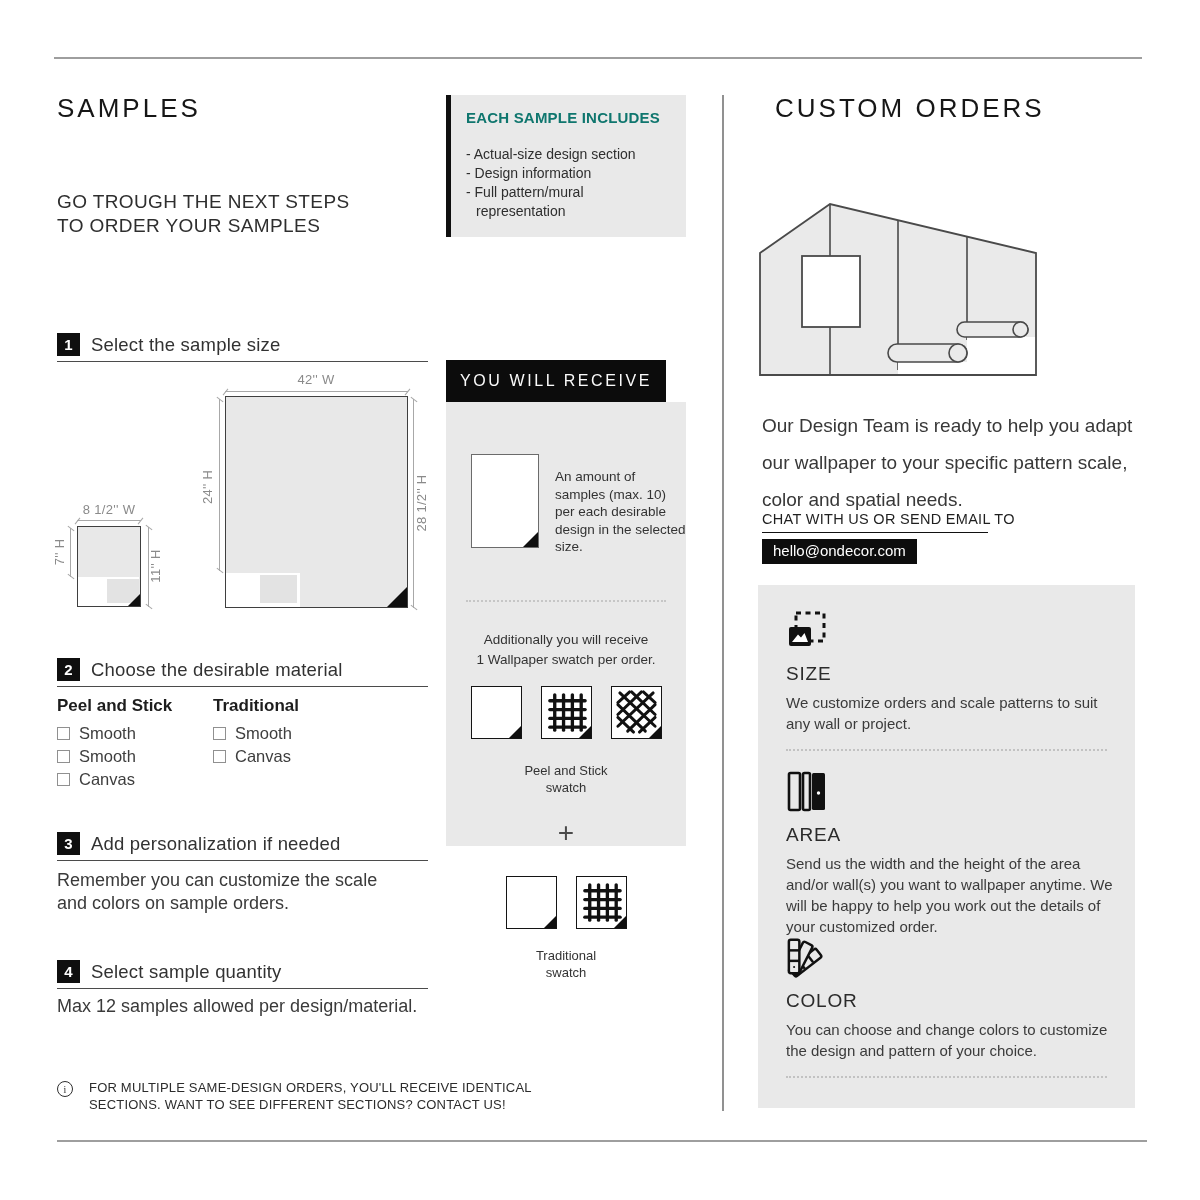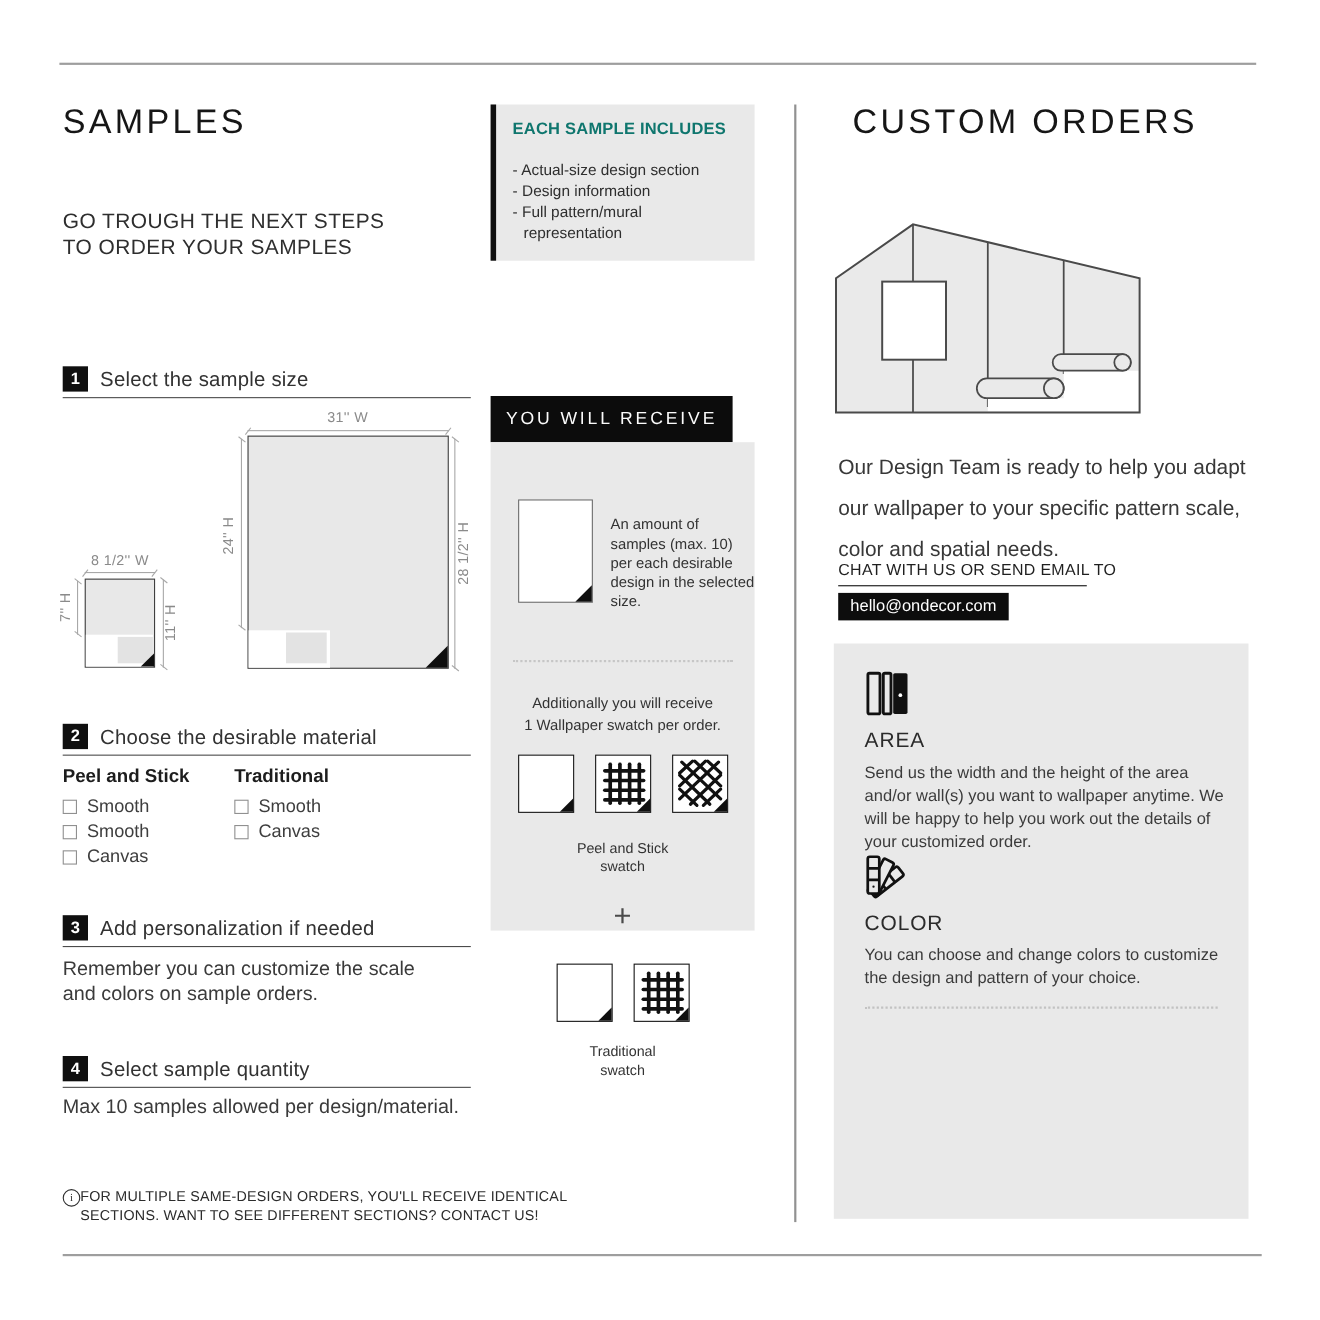--- a/index.html
+++ b/index.html
@@ -2,21 +2,21 @@
 <html><head>
 <meta charset="utf-8">
 <style>
   html,body{margin:0;padding:0;background:#fff;}
   #canvas{position:relative;width:1200px;height:1200px;background:#fff;overflow:hidden;
           font-family:"Liberation Sans",sans-serif;color:#3a3a3a;}
   .abs{position:absolute;}
   .h-rule{position:absolute;height:2px;background:#9e9e9e;}
   .v-div{position:absolute;left:722px;top:95px;width:2px;height:1016px;background:#919191;}
 
-  .big-title{position:absolute;font-size:31px;font-weight:400;color:#161616;letter-spacing:3px;white-space:nowrap;}
+  .big-title{position:absolute;font-size:26px;font-weight:400;color:#161616;letter-spacing:3px;white-space:nowrap;}
   .intro{position:absolute;font-size:19px;line-height:24px;letter-spacing:.4px;color:#2e2e2e;}
 
   
   .step-head{position:absolute;display:flex;align-items:center;gap:11px;width:371px;
              border-bottom:1.5px solid #4b4b4b;padding-bottom:5px;}
   .step-num{width:23px;height:23px;background:#0f0f0f;color:#fff;font-size:15px;font-weight:700;
             display:flex;align-items:center;justify-content:center;flex:none;}
   .step-label{font-size:18.5px;color:#323232;letter-spacing:.2px;white-space:nowrap;}
   .note{position:absolute;font-size:18px;color:#3a3a3a;line-height:23px;white-space:nowrap;}
 
@@ -38,21 +38,21 @@
              letter-spacing:.3px;white-space:nowrap;}
   .dim-label.rot{transform:translate(-50%,-50%) rotate(-90deg);}
 
   
   .mat-col{position:absolute;width:152px;}
   .mat-title{font-size:17px;font-weight:700;color:#1d1d1d;margin-bottom:8px;}
   .opt{display:flex;align-items:center;margin-bottom:5px;font-size:16.5px;color:#3e3e3e;line-height:18px;}
   .cb{width:11px;height:11px;border:1.5px solid #909090;margin-right:9px;flex:none;background:#fff;}
 
   
-  .footnote{position:absolute;display:flex;gap:0;}
+  .footnote{position:absolute;display:flex;gap:16px;}
   .info-ic{width:14px;height:14px;border:1.3px solid #2f2f2f;border-radius:50%;color:#2f2f2f;flex:none;
            display:flex;align-items:center;justify-content:center;font-size:10px;margin-top:2px;}
   .info-ic::before{content:"i";font-family:"Liberation Serif",serif;}
   .fn-text{font-size:13px;line-height:17px;color:#2c2c2c;letter-spacing:.2px;white-space:nowrap;}
 
   
   .esi-box{position:absolute;left:446px;top:95px;width:240px;background:#e9e9e9;
            border-left:5px solid #0f0f0f;padding:14px 12px 16px 15px;box-sizing:border-box;}
   .esi-title{font-size:15px;font-weight:700;color:#0f766e;letter-spacing:.2px;margin-bottom:19px;}
   .esi-item{font-size:14px;color:#2e2e2e;line-height:19px;padding-left:10px;text-indent:-10px;}
@@ -109,21 +109,21 @@
 
   <div class="sample-rect" style="left:225px;top:396px;width:183px;height:212px;">
     <div class="sample-white" style="width:74px;height:34px;">
       <div class="sample-inner" style="left:34px;top:2px;width:37px;height:28px;"></div>
     </div>
     <span class="fold fold-lg"></span>
   </div>
   <div class="dim-h" style="left:225px;top:391px;width:183px;"></div>
   <div class="dim-v" style="left:219px;top:399px;height:172px;"></div>
   <div class="dim-v" style="left:413px;top:399px;height:209px;"></div>
-  <span class="dim-label" style="left:316px;top:379px;">31'' W</span>
+  <span class="dim-label" style="left:316px;top:379px;">42'' W</span>
   <span class="dim-label rot" style="left:207px;top:487px;">24'' H</span>
   <span class="dim-label rot" style="left:421px;top:503px;">28 1/2'' H</span>
 
   <div class="sample-rect" style="left:77px;top:526px;width:64px;height:81px;">
     <div class="sample-white" style="width:61px;height:29px;">
       <div class="sample-inner" style="left:29px;top:2px;width:32px;height:24px;"></div>
     </div>
     <span class="fold fold-sm"></span>
   </div>
   <div class="dim-h" style="left:77px;top:520px;width:64px;"></div>
@@ -170,21 +170,21 @@
   </div>
   <div class="note" style="left:57px;top:869px;">
     <div>Remember you can customize the scale</div>
     <div>and colors on sample orders.</div>
   </div>
 
   <div class="step-head" style="left:57px;top:960px;">
     <span class="step-num">4</span>
     <span class="step-label">Select sample quantity</span>
   </div>
-  <div class="note" style="left:57px;top:995px;">Max 10 samples allowed per design/material.</div>
+  <div class="note" style="left:57px;top:995px;">Max 12 samples allowed per design/material.</div>
 
   <div class="footnote" style="left:57px;top:1079px;">
     <span class="info-ic"></span>
     <div class="fn-text">
       <div>FOR MULTIPLE SAME-DESIGN ORDERS, YOU'LL RECEIVE IDENTICAL</div>
       <div>SECTIONS. WANT TO SEE DIFFERENT SECTIONS? CONTACT US!</div>
     </div>
   </div>
 
   <div class="esi-box">
@@ -299,20 +299,32 @@
 
   <div class="custom-intro">Our Design Team is ready to help you adapt our wallpaper to your specific pattern scale, color and spatial needs.</div>
 
   <div class="chat-wrap">
     <span class="chat-label">CHAT WITH US OR SEND EMAIL TO</span><br>
     <span class="email-badge">hello@ondecor.com</span>
   </div>
 
   <div class="features-box">
 
+    <div>
+      <div class="feat-icon">
+        <svg viewBox="0 0 42 42">
+          <rect x="10" y="3" width="28" height="28" fill="none" stroke="#111" stroke-width="3" stroke-dasharray="5 4.5"></rect>
+          <rect x="3" y="17" width="22" height="19" rx="2" fill="#111"></rect>
+          <path d="M6 32 L12 24.5 L15 27.5 L18.5 23 L22 32 Z" fill="#fff"></path>
+        </svg>
+      </div>
+      <div class="feat-title">SIZE</div>
+      <div class="feat-text">We customize orders and scale patterns to suit any wall or project.</div>
+      <div class="feat-div"></div>
+    </div>
 
     <div>
       <div class="feat-icon">
         <svg viewBox="0 0 42 42">
           <g stroke="#111" stroke-width="2.6" fill="none">
             <rect x="3" y="2" width="11" height="37" rx="1.5"></rect>
             <rect x="17" y="2" width="7" height="37" rx="1.5"></rect>
           </g>
           <rect x="26" y="2" width="13" height="37" rx="1.5" fill="#111"></rect>
           <circle cx="32.5" cy="22" r="1.7" fill="#fff"></circle>

